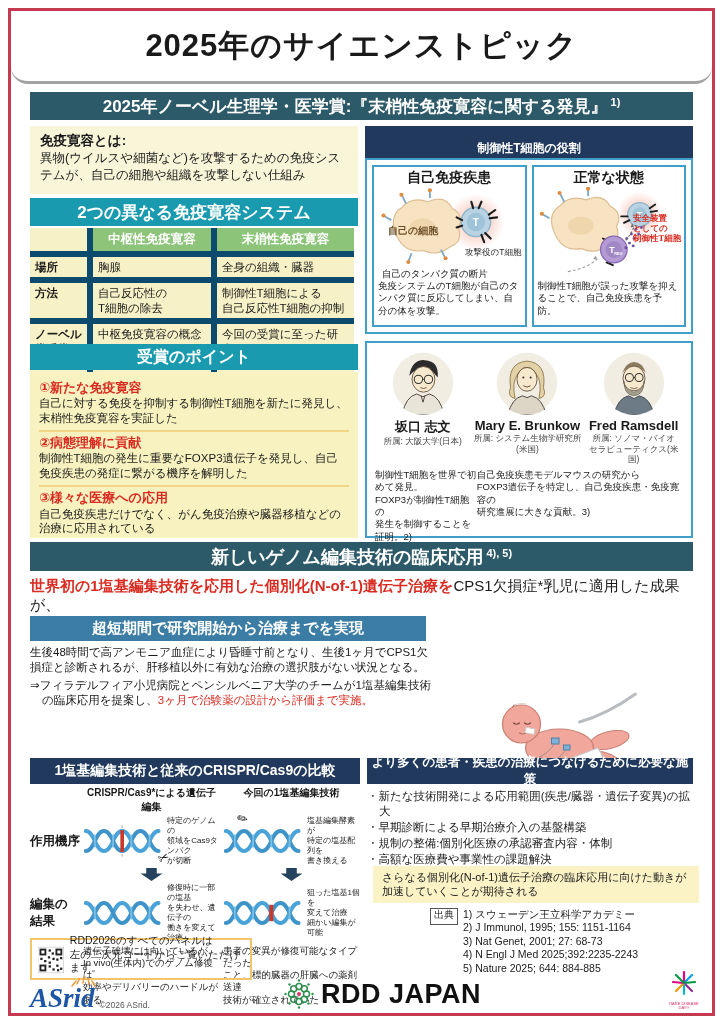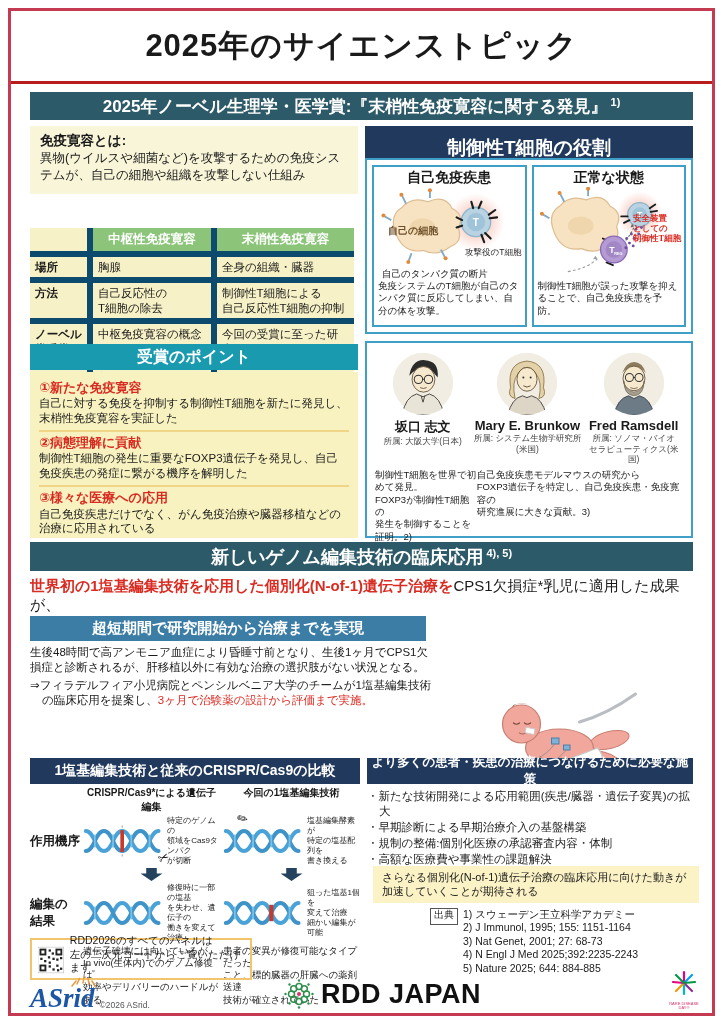--- a/index.html
+++ b/index.html
@@ -1,22 +1,22 @@
 <!DOCTYPE html>
 <html><head>
 <meta charset="utf-8">
 <style>
   html,body{margin:0;padding:0;background:#e8e8e8;}
   .page{position:relative;width:723px;height:1024px;background:#fff;overflow:hidden;
         font-family:"Liberation Sans","DejaVu Sans",sans-serif;color:#1a1a1a;margin:0 auto;}
   .abs{position:absolute;}
   .pre{white-space:pre-line;}
   .frame{position:absolute;inset:8px;border:3px solid #c43a50;}
-  .title-band{left:11px;right:11px;top:11px;height:70px;border-bottom:3px solid #b91c1c;
-        display:flex;align-items:center;justify-content:center;font-size:31px;font-weight:bold;letter-spacing:1px;}
+  .title-band{left:11px;right:11px;top:11px;height:70px;border-bottom:3px solid #a3a3a3;
+        display:flex;align-items:center;justify-content:center;font-size:31px;font-weight:bold;letter-spacing:1px;border-radius:17px;}
   .bar{color:#fff;font-weight:bold;display:flex;align-items:center;justify-content:center;text-align:center;}
   .bar sup{font-size:11px;font-weight:bold;margin-left:3px;transform:translateY(-4px);}
   .dteal{background:#2d5a68;}
   .teal{background:#1a9aaf;}
   .navy{background:#20395c;}
   .blue{background:#3c7da6;}
 
   .s1bar{left:30px;top:92px;width:663px;height:28px;font-size:17px;}
   .introbox{left:30px;top:126px;width:328px;height:68px;background:#f9f5d8;padding:6px 10px;box-sizing:border-box;}
   .introbox .t{font-size:13.5px;font-weight:bold;}
@@ -28,21 +28,21 @@
   .toltable .h{background:#8cc579;color:#fff;font-weight:bold;font-size:12.5px;text-align:center;padding:3px 2px;}
   .toltable .rl{font-weight:bold;}
 
   .pointsbar{left:30px;top:344px;width:328px;height:26px;font-size:16px;}
   .pointsbox{left:30px;top:372px;width:328px;height:166px;background:#f7f2bf;padding:5px 9px;box-sizing:border-box;}
   .pitem{padding:3px 0 4px;}
   .pitem+.pitem{border-top:2px solid #f0d488;}
   .pitem .h{color:#d92b21;font-weight:bold;font-size:13px;line-height:1.25;}
   .pitem .b{font-size:11.5px;line-height:1.3;}
 
-  .rolebar{left:365px;top:126px;width:328px;height:44px;font-size:19px;}
+  .rolebar{left:365px;top:126px;width:328px;height:44px;font-size:12px;}
   .rolebox{left:365px;top:158px;width:328px;height:176px;border:2px solid #3f9fc6;box-sizing:border-box;
            display:flex;gap:5px;padding:5px;background:#fff;}
   .panel{flex:1;border:2px solid #3f9fc6;box-sizing:border-box;display:flex;flex-direction:column;}
   .panel .pt{font-size:14px;font-weight:bold;text-align:center;padding-top:2px;}
   .pfig{position:relative;height:92px;}
   .pfig svg{position:absolute;inset:0;}
   .plabel{position:absolute;font-size:9.5px;line-height:1.2;}
   .pcap{font-size:9.5px;line-height:1.3;padding:1px 4px 3px;}
 
   .laureatebox{left:365px;top:341px;width:328px;height:197px;border:2px solid #3f9fc6;box-sizing:border-box;
@@ -112,20 +112,21 @@
   <div class="abs bar dteal s1bar">
     <span>2025年ノーベル生理学・医学賞:『末梢性免疫寛容に関する発見』</span>
       <sup>1)</sup>
   </div>
 
   <div class="abs introbox">
     <div class="t">免疫寛容とは:</div>
     <div class="b">異物(ウイルスや細菌など)を攻撃するための免疫システムが、自己の細胞や組織を攻撃しない仕組み</div>
   </div>
 
+  <div class="abs bar teal tabletitle">2つの異なる免疫寛容システム</div>
   <div class="abs toltable">
     <div class="c"></div>
     <div class="h">中枢性免疫寛容</div>
     <div class="h">末梢性免疫寛容</div>
 
     <div class="c rl pre">場所</div>
     <div class="c pre">胸腺</div>
     <div class="c pre">全身の組織・臓器</div>
 
     <div class="c rl pre">方法</div>

